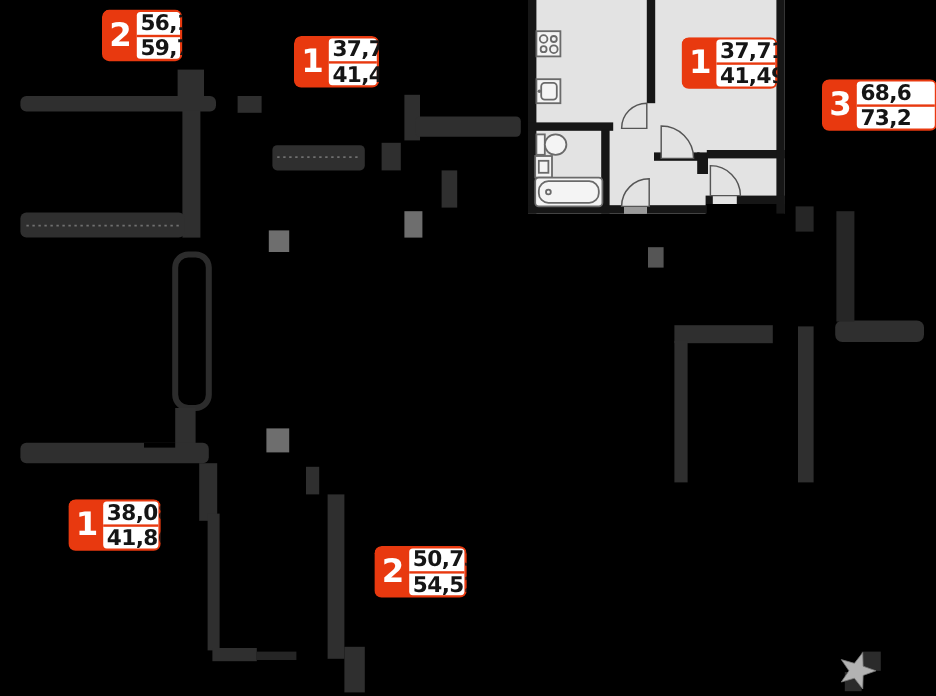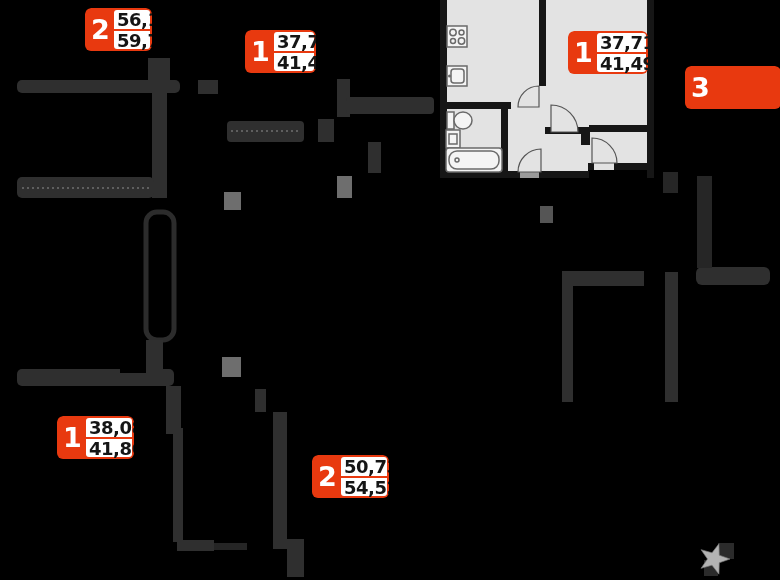--- a/index.html
+++ b/index.html
@@ -157,20 +157,24 @@
       <div class="badge-areas">
         <div class="badge-row">37,71</div>
         <div class="badge-row second">41,49</div>
       </div>
     </div>
   </div>
 
   <div class="badge-clip" style="left:685px;top:66px;width:96px;">
     <div class="badge">
       <div class="badge-num">3</div>
+      <div class="badge-areas">
+        <div class="badge-row">68,6</div>
+        <div class="badge-row second">73,2</div>
+      </div>
     </div>
   </div>
 
   <div class="badge-clip" style="left:57px;top:416px;width:77px;">
     <div class="badge">
       <div class="badge-num">1</div>
       <div class="badge-areas">
         <div class="badge-row">38,08</div>
         <div class="badge-row second">41,86</div>
       </div>

